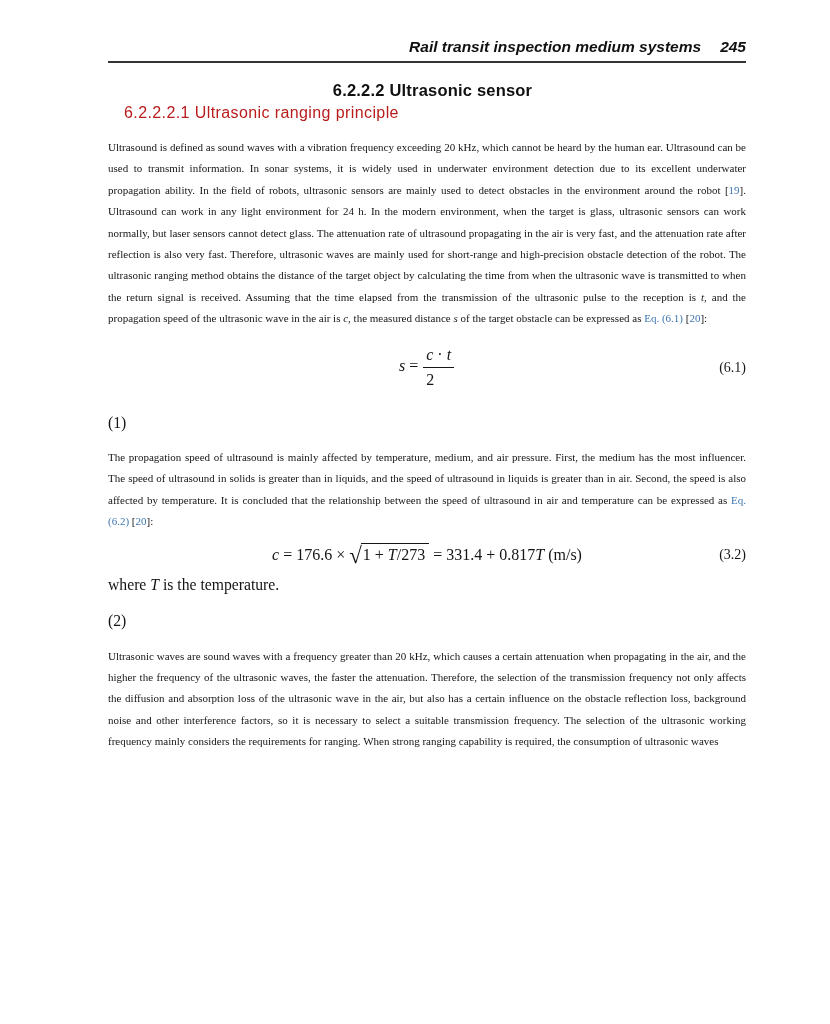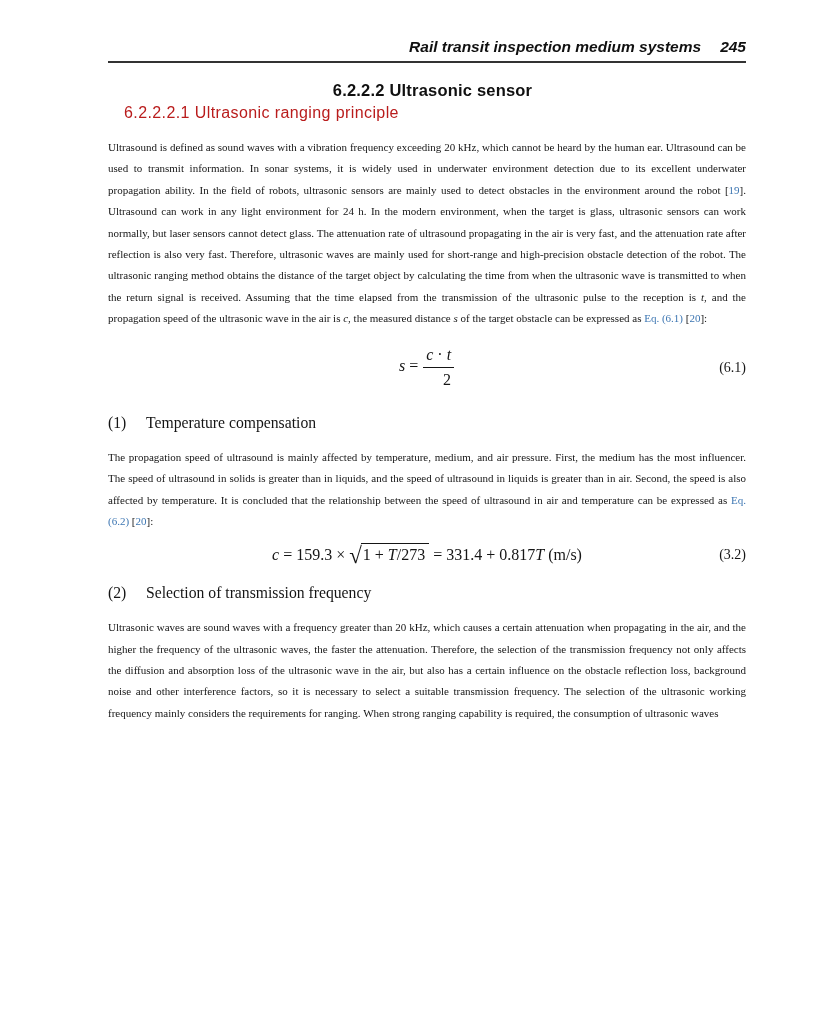--- a/index.html
+++ b/index.html
@@ -90,21 +90,21 @@
   .eq-number {
     position: absolute;
     right: 0;
     top: 50%;
     transform: translateY(-50%);
     font-size: 14px;
   }
   .frac {
     display: inline-block;
     vertical-align: middle;
-    text-align: right;
+    text-align: left;
     margin: 0 1px;
   }
   .frac .num { display: block; padding: 0 3px 1px 3px; }
   .frac .den { display: block; border-top: 1.4px solid #151515; padding: 1px 3px 0 3px; }
   .sqrt { display: inline-block; white-space: nowrap; }
   .sqrt-sign { font-size: 23px; vertical-align: -3px; letter-spacing: -2px; }
   .radicand {
     display: inline-block;
     border-top: 1.4px solid #151515;
     padding: 0 4px 0 2px;
@@ -131,34 +131,33 @@
 
     <div class="eq-row eq1-box">
       <span class="eq-body">
         <span><span class="var">s</span><span> = </span></span><span class="frac"><span class="num"><span class="var">c</span><span> · </span><span class="var">t</span></span><span class="den">2</span></span>
       </span>
       <span class="eq-number">(6.1)</span>
     </div>
 
     <div class="list-item">
       <span class="li-num">(1)</span>
-        <span class="li-text">Temperature compensation</span>
     </div>
 
     <p class="body-par"><span>The propagation speed of ultrasound is mainly affected by temperature, medium, and air pressure. First, the medium has the most influencer. The speed of ultrasound in solids is greater than in liquids, and the speed of ultrasound in liquids is greater than in air. Second, the speed is also affected by temperature. It is concluded that the relationship between the speed of ultrasound in air and temperature can be expressed as </span><span class="link">Eq. (6.2)</span><span> [</span><span class="link">20</span><span>]:</span></p>
 
     <div class="eq-row">
       <span class="eq-body">
-        <span><span class="var">c</span><span> = 159.3 × </span></span><span class="sqrt"><span class="sqrt-sign">√</span><span class="radicand"><span>1 + </span><span class="var">T</span><span>/273</span></span></span><span><span> = 331.4 + 0.817</span><span class="var">T</span><span> (m/s)</span></span>
+        <span><span class="var">c</span><span> = 176.6 × </span></span><span class="sqrt"><span class="sqrt-sign">√</span><span class="radicand"><span>1 + </span><span class="var">T</span><span>/273</span></span></span><span><span> = 331.4 + 0.817</span><span class="var">T</span><span> (m/s)</span></span>
       </span>
       <span class="eq-number">(3.2)</span>
     </div>
 
+    <p class="plain-line"><span>where </span><span class="var">T</span><span> is the temperature.</span></p>
 
     <div class="list-item">
       <span class="li-num">(2)</span>
-        <span class="li-text">Selection of transmission frequency</span>
     </div>
 
     <p class="body-par"><span>Ultrasonic waves are sound waves with a frequency greater than 20 kHz, which causes a certain attenuation when propagating in the air, and the higher the frequency of the ultrasonic waves, the faster the attenuation. Therefore, the selection of the transmission frequency not only affects the diffusion and absorption loss of the ultrasonic wave in the air, but also has a certain influence on the obstacle reflection loss, background noise and other interference factors, so it is necessary to select a suitable transmission frequency. The selection of the ultrasonic working frequency mainly considers the requirements for ranging. When strong ranging capability is required, the consumption of ultrasonic waves</span></p>
 
   </main>
 </div>
 
 </body></html>

